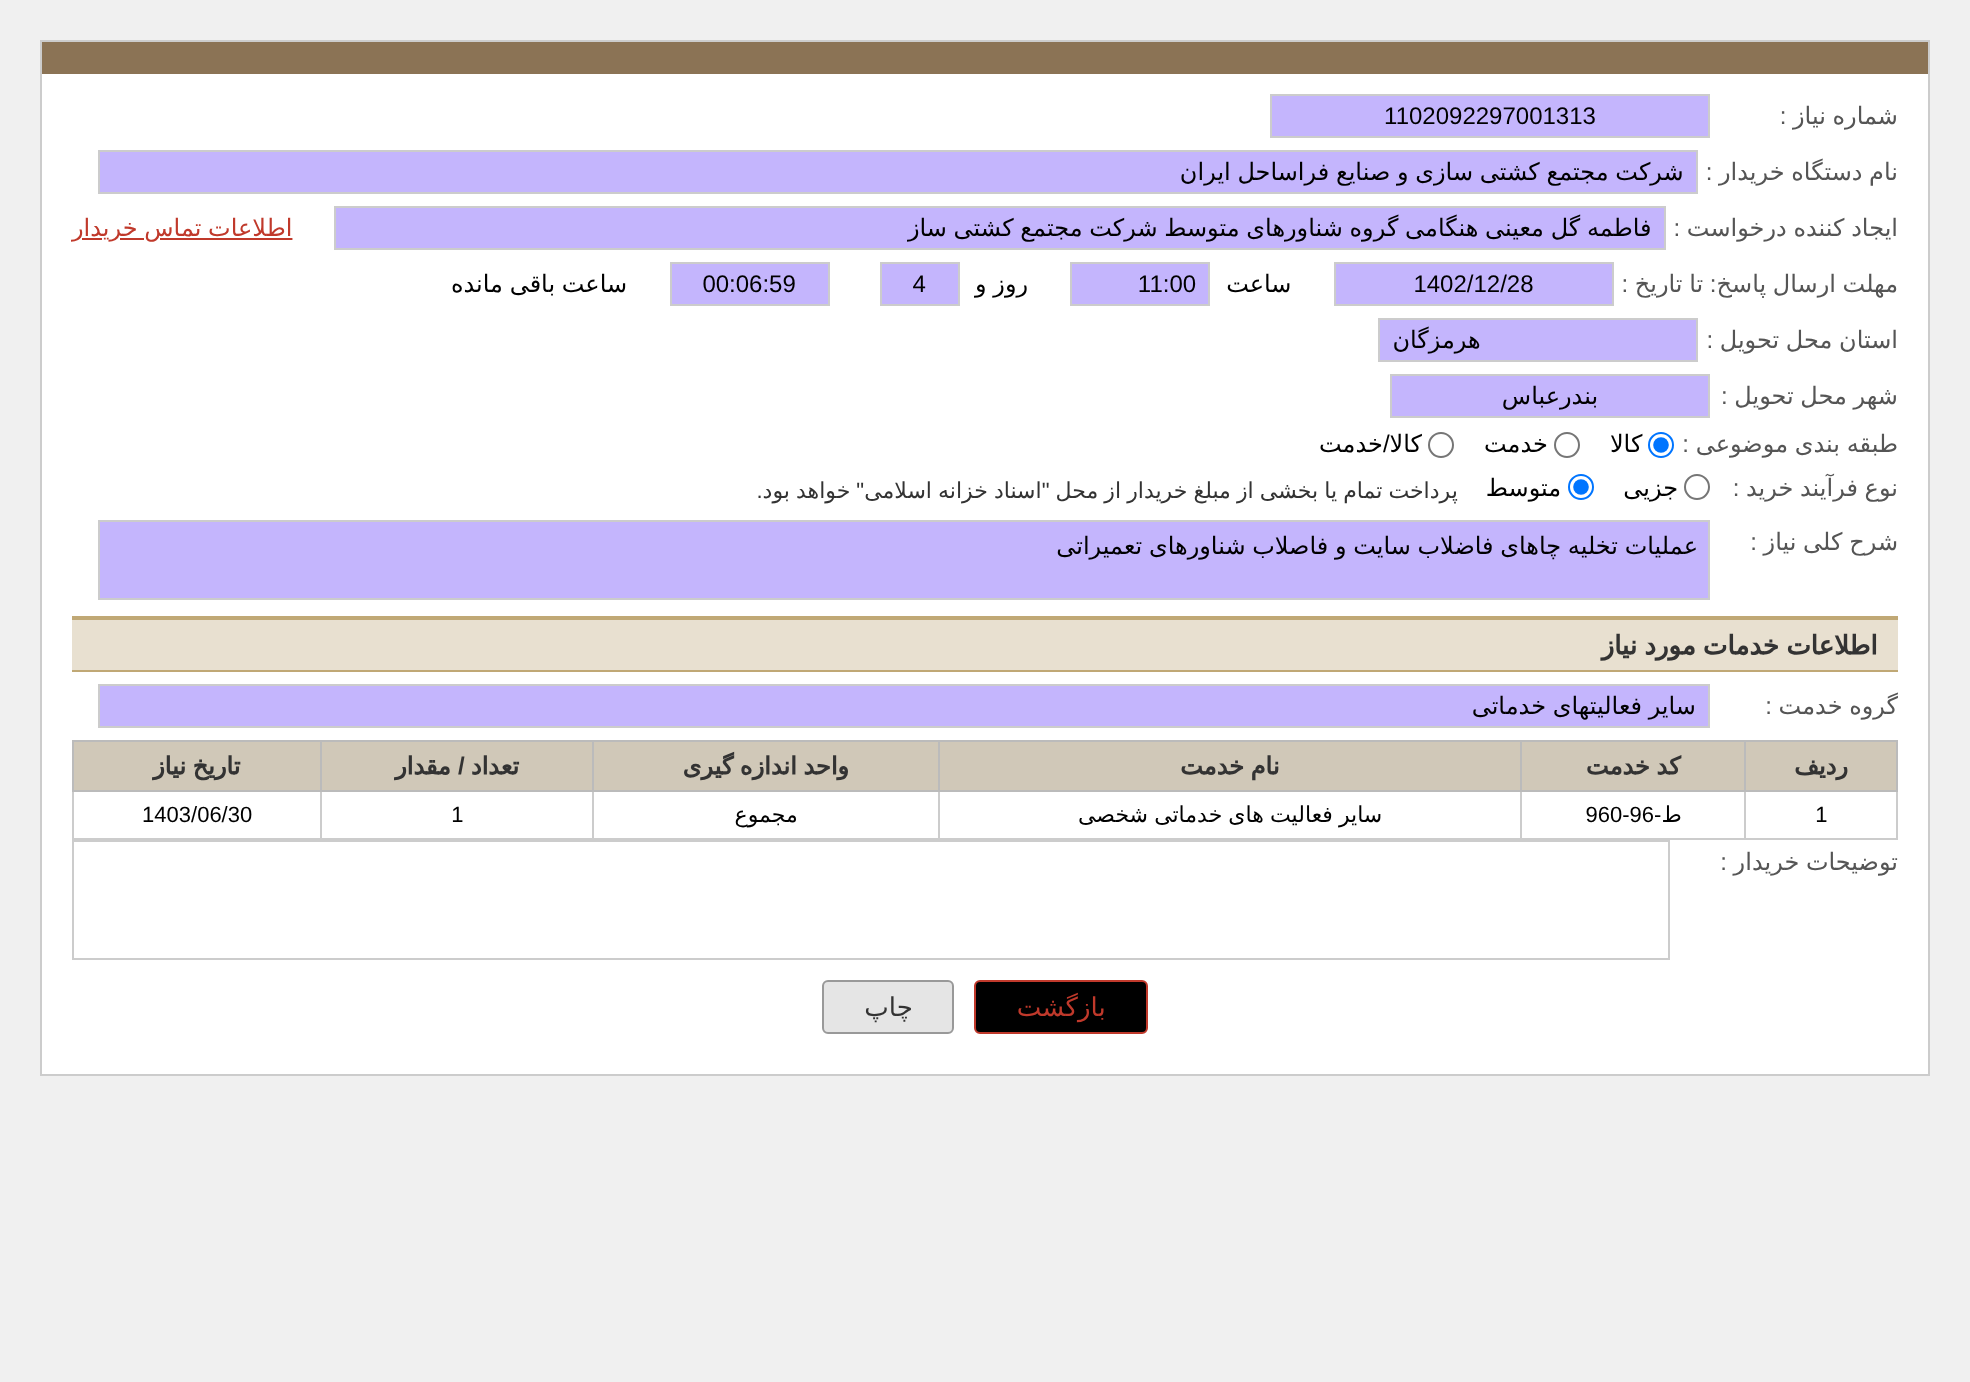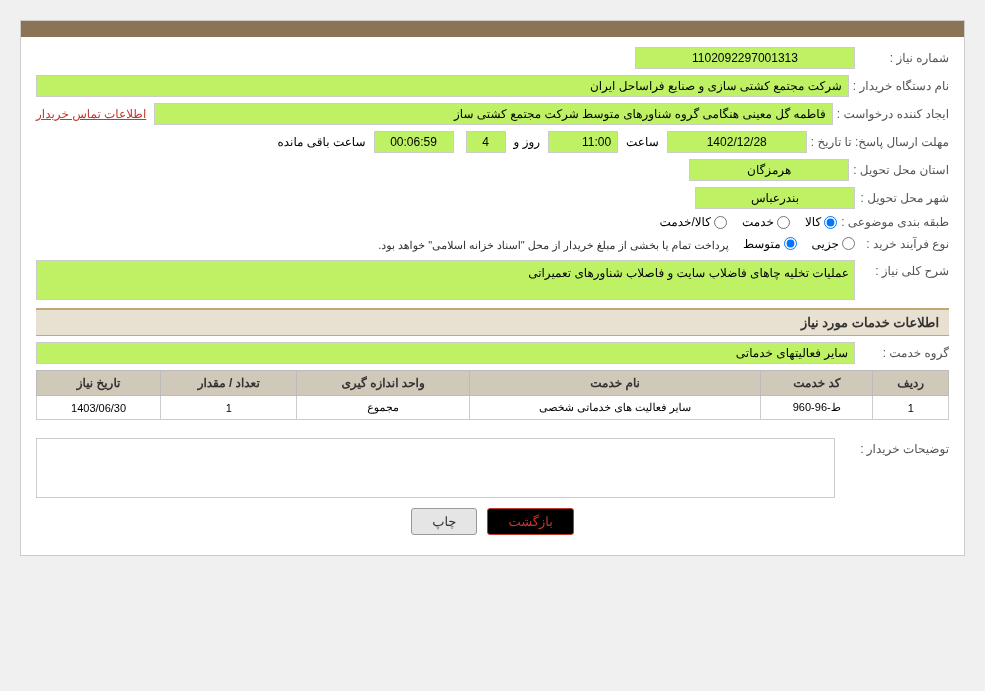--- a/index.html
+++ b/index.html
@@ -38,24 +38,25 @@
     }
     .label {
       color: #555;
       font-size: 12px;
       white-space: nowrap;
       min-width: 90px;
       text-align: right;
     }
     .value-box {
       border: 1px solid #ccc;
-      background: #bef264;
+      background: #c4b5fd;
       padding: 3px 6px;
       font-size: 12px;
       min-height: 22px;
+      margin-left: 13px;
     }
     .section-header {
       background: #e8e0d0;
       border-top: 2px solid #c0a875;
       border-bottom: 1px solid #c0a875;
       padding: 5px 10px;
       font-size: 13px;
       font-weight: bold;
       color: #333;
       margin: 8px 0 6px 0;
@@ -175,21 +176,21 @@
       <span style="font-size:12px;margin:0 4px;">ساعت</span>
       <div class="value-box" style="width:70px; text-align:right;">11:00</div>
       <span style="font-size:12px;margin:0 4px;">روز و</span>
       <div class="value-box" style="width:40px; text-align:center;">4</div>
       <div class="value-box" style="width:80px; text-align:center; margin-right:8px;">00:06:59</div>
       <span style="font-size:12px;margin:0 4px;">ساعت باقی مانده</span>
     </div>
 
     <div class="form-row">
       <span class="label">استان محل تحویل :</span>
-      <div class="value-box" style="width:160px; text-align:center;">هرمزگان</div>
+      <div class="value-box" style="width:160px; text-align:left;">هرمزگان</div>
     </div>
 
     <div class="form-row">
       <span class="label">شهر محل تحویل :</span>
       <div class="value-box" style="width:160px; text-align:center;">بندرعباس</div>
     </div>
 
     <div class="form-row">
       <span class="label">طبقه بندی موضوعی :</span>
       <div class="radio-group">
@@ -251,21 +252,21 @@
             <td>1</td>
             <td>ط-96-960</td>
             <td>سایر فعالیت های خدماتی شخصی</td>
             <td>مجموع</td>
             <td>1</td>
             <td>1403/06/30</td>
           </tr>
         </tbody>
     </table>
 
-    <div class="form-row" style="align-items:flex-start; margin-top:18px;">
+    <div class="form-row" style="align-items:flex-start; margin-top:0;">
       <span class="label" style="padding-top:4px; min-width:110px;">توضیحات خریدار :</span>
       <textarea class="textarea-box" style=""></textarea>
     </div>
 
     <div class="button-row">
       <button class="btn btn-back">بازگشت</button>
       <button class="btn btn-print">چاپ</button>
     </div>
 
   </div>

